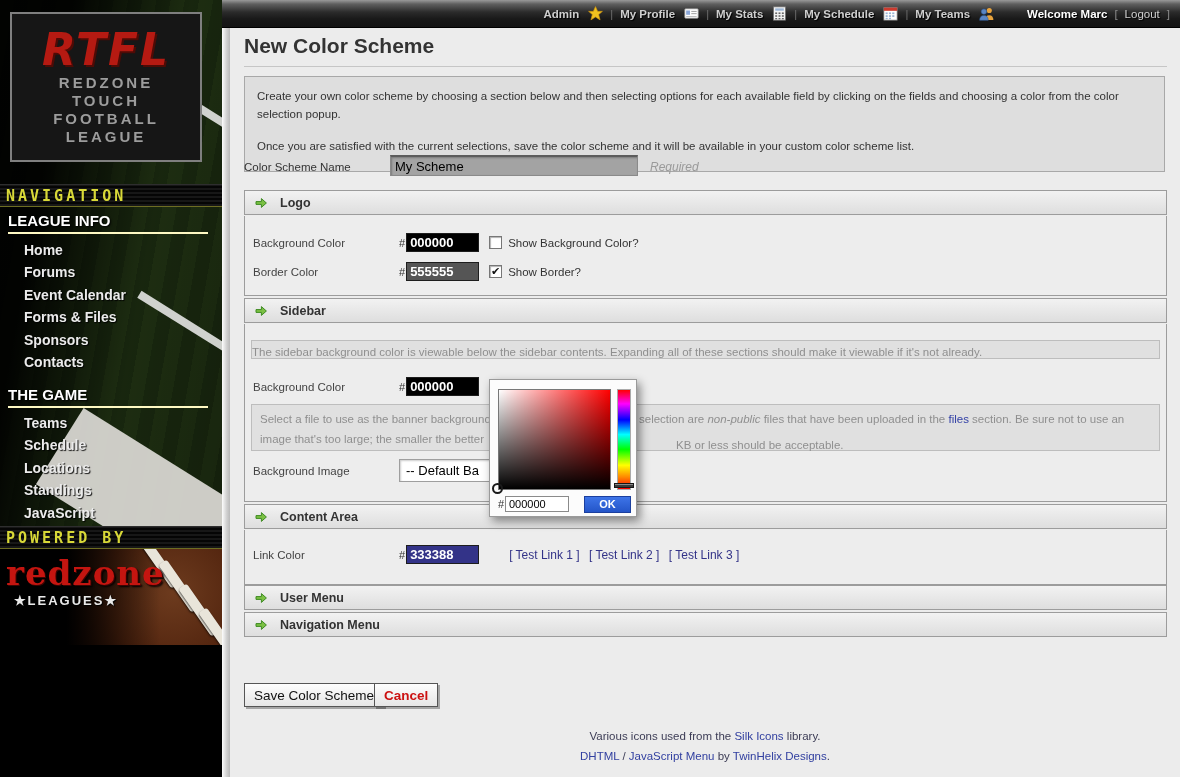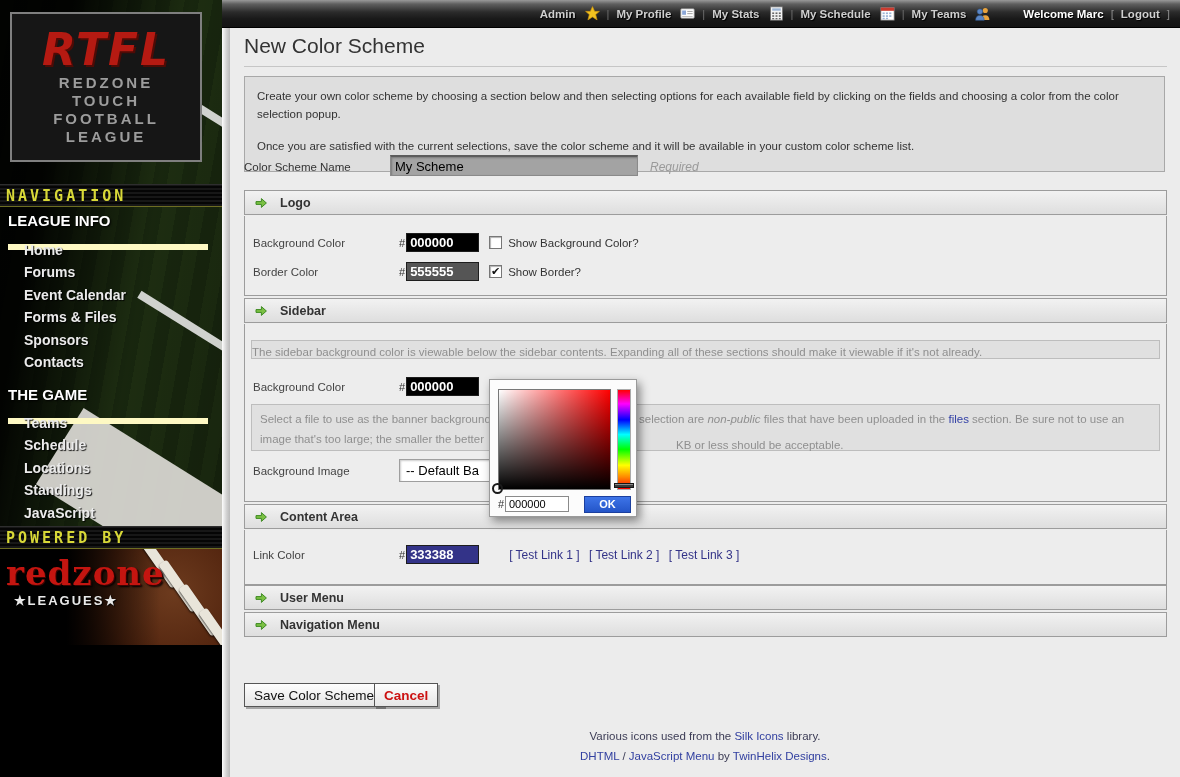--- a/index.html
+++ b/index.html
@@ -8,21 +8,21 @@
 
   
   .topbar { position:absolute; left:222px; top:0; width:958px; height:28px; z-index:40;
     background:linear-gradient(#9a9a9a 0%, #5f5f5f 15%, #2b2b2b 45%, #191919 70%, #141414 100%);
     border-bottom:1px solid #000; display:flex; align-items:center; justify-content:flex-end;
     padding-right:10px; gap:7px; }
   .tb-item { display:flex; align-items:center; gap:9px; color:#cfcfcf; font-size:11.5px; font-weight:bold; cursor:pointer; text-shadow:1px 1px 1px #000; }
   .tb-sep { color:#6e6e6e; font-size:11px; }
   .tb-welcome { color:#fff; font-weight:bold; font-size:11.5px; margin-left:26px; text-shadow:1px 1px 1px #000; }
   .tb-bracket { color:#8a8a8a; font-size:11.5px; }
-  .tb-logout { color:#d0d0d0; font-weight:bold; font-size:11.5px; cursor:pointer; text-shadow:1px 1px 1px #000; }
+  .tb-logout { color:#d0d0d0; font-weight:normal; font-size:11.5px; cursor:pointer; text-shadow:1px 1px 1px #000; }
   .tb-icon { width:15px; height:15px; display:inline-block; }
 
   
   .sidebar { position:absolute; left:0; top:0; width:222px; height:777px; background:#000; overflow:hidden; z-index:30; }
   .grass { position:absolute; left:0; top:0; width:222px; height:548px;
     background:
       linear-gradient(100deg, rgba(0,0,0,.97) 22%, rgba(0,0,0,.45) 60%, rgba(0,0,0,.55) 100%),
       repeating-linear-gradient(100deg, #35521f 0 14px, #2b451a 14px 28px);
   }
   .yardline { position:absolute; background:rgba(240,240,240,.85); transform:rotate(32deg); }
@@ -35,21 +35,21 @@
     font-size:44px; line-height:48px; color:#b51a12; letter-spacing:2px; text-shadow:2px 2px 0 #4e0b06; }
   .logo-line { font-size:15px; font-weight:bold; color:#9c9c9c; letter-spacing:3px; line-height:18px; }
   .pixel-bar { position:absolute; left:0; width:222px; height:23px; z-index:2;
     background:repeating-linear-gradient(0deg, #171717 0 2px, #050505 2px 4px);
     border-top:1px solid #2e2e2e; border-bottom:1px solid #6d6d22;
     color:#d8d838; font-family:"DejaVu Sans Mono", monospace; font-weight:bold; font-size:15px;
     line-height:22px; letter-spacing:3px; padding-left:6px; }
   .nav-bar { top:184px; }
   .pow-bar { top:526px; }
   .side-title { position:absolute; left:8px; width:200px; z-index:2; color:#fff; font-weight:bold; font-size:15px;
-    padding-bottom:15px; border-bottom:6px solid #fef9c3; text-shadow:1px 1px 2px #000; }
+    padding-bottom:3px; border-bottom:2px solid #fef9c3; text-shadow:1px 1px 2px #000; }
   .st1 { top:212px; } .st2 { top:386px; }
   .side-list { position:absolute; left:24px; z-index:2; }
   .sl1 { top:239px; } .sl2 { top:412px; }
   .nav-item { font-size:14px; font-weight:bold; color:#ebebeb; line-height:22.4px; cursor:pointer;
     text-shadow:1px 1px 1px rgba(0,0,0,.9); white-space:nowrap; }
   .brand-area { position:absolute; left:0; top:549px; width:222px; height:96px; z-index:2; overflow:hidden;
     background:
       linear-gradient(to right, #000 30%, rgba(0,0,0,0) 72%),
       radial-gradient(circle at 78% 45%, #6d3b1e 0%, #53250f 38%, #2a0f05 72%, #000 100%); }
   .lace { position:absolute; width:58px; height:10px; background:#e9e5da; border-radius:3px; transform:rotate(55deg); box-shadow:1px 1px 2px rgba(0,0,0,.6); }
@@ -59,21 +59,21 @@
     text-shadow:1px 1px 0 #3c0502, 2px 2px 2px #000; letter-spacing:1px; }
   .brand-sub { margin-top:2px; font-size:13px; font-weight:bold; color:#e9e9e9; letter-spacing:2px; text-shadow:1px 1px 1px #000; }
   .side-bottom { position:absolute; left:0; top:645px; width:222px; height:132px; background:#000; }
 
   
   .divider { position:absolute; left:222px; top:28px; width:8px; height:749px; z-index:20;
     background:linear-gradient(to right, #fdfdfd, #cfcfcf 60%, #b9b9b9); }
 
   
   .main { position:absolute; left:230px; top:0; width:950px; height:777px; background:#ececec; z-index:10; }
-  .page-title { position:absolute; left:14px; top:34px; font-size:21px; font-weight:normal; color:#333; }
+  .page-title { position:absolute; left:14px; top:34px; font-size:21px; font-weight:bold; color:#333; }
   .title-rule { position:absolute; left:14px; top:66px; width:923px; border-top:1px solid #c6c6c6; }
   .intro-box { position:absolute; left:14px; top:76px; width:921px; background:#dedede; border:1px solid #a8a8a8;
     padding:8px 12px 2px; font-size:11.5px; color:#333; }
   .intro-box p { margin:2px 0 14px; line-height:18px; }
   .lbl { font-size:11.5px; color:#333; }
   .name-label { position:absolute; left:14px; top:161px; }
   .name-input { position:absolute; left:160px; top:155px; width:248px; height:21px; background:#a3a3a3;
     border:1px solid #8a8a8a; border-top:2px solid #5c5c5c; box-shadow:inset 1px 1px 2px rgba(0,0,0,.25);
     font-family:"Liberation Sans", sans-serif; font-size:13px; color:#000; padding:0 4px; }
   .required { position:absolute; left:420px; top:160px; font-size:12px; font-style:italic; color:#9a9a9a; }

